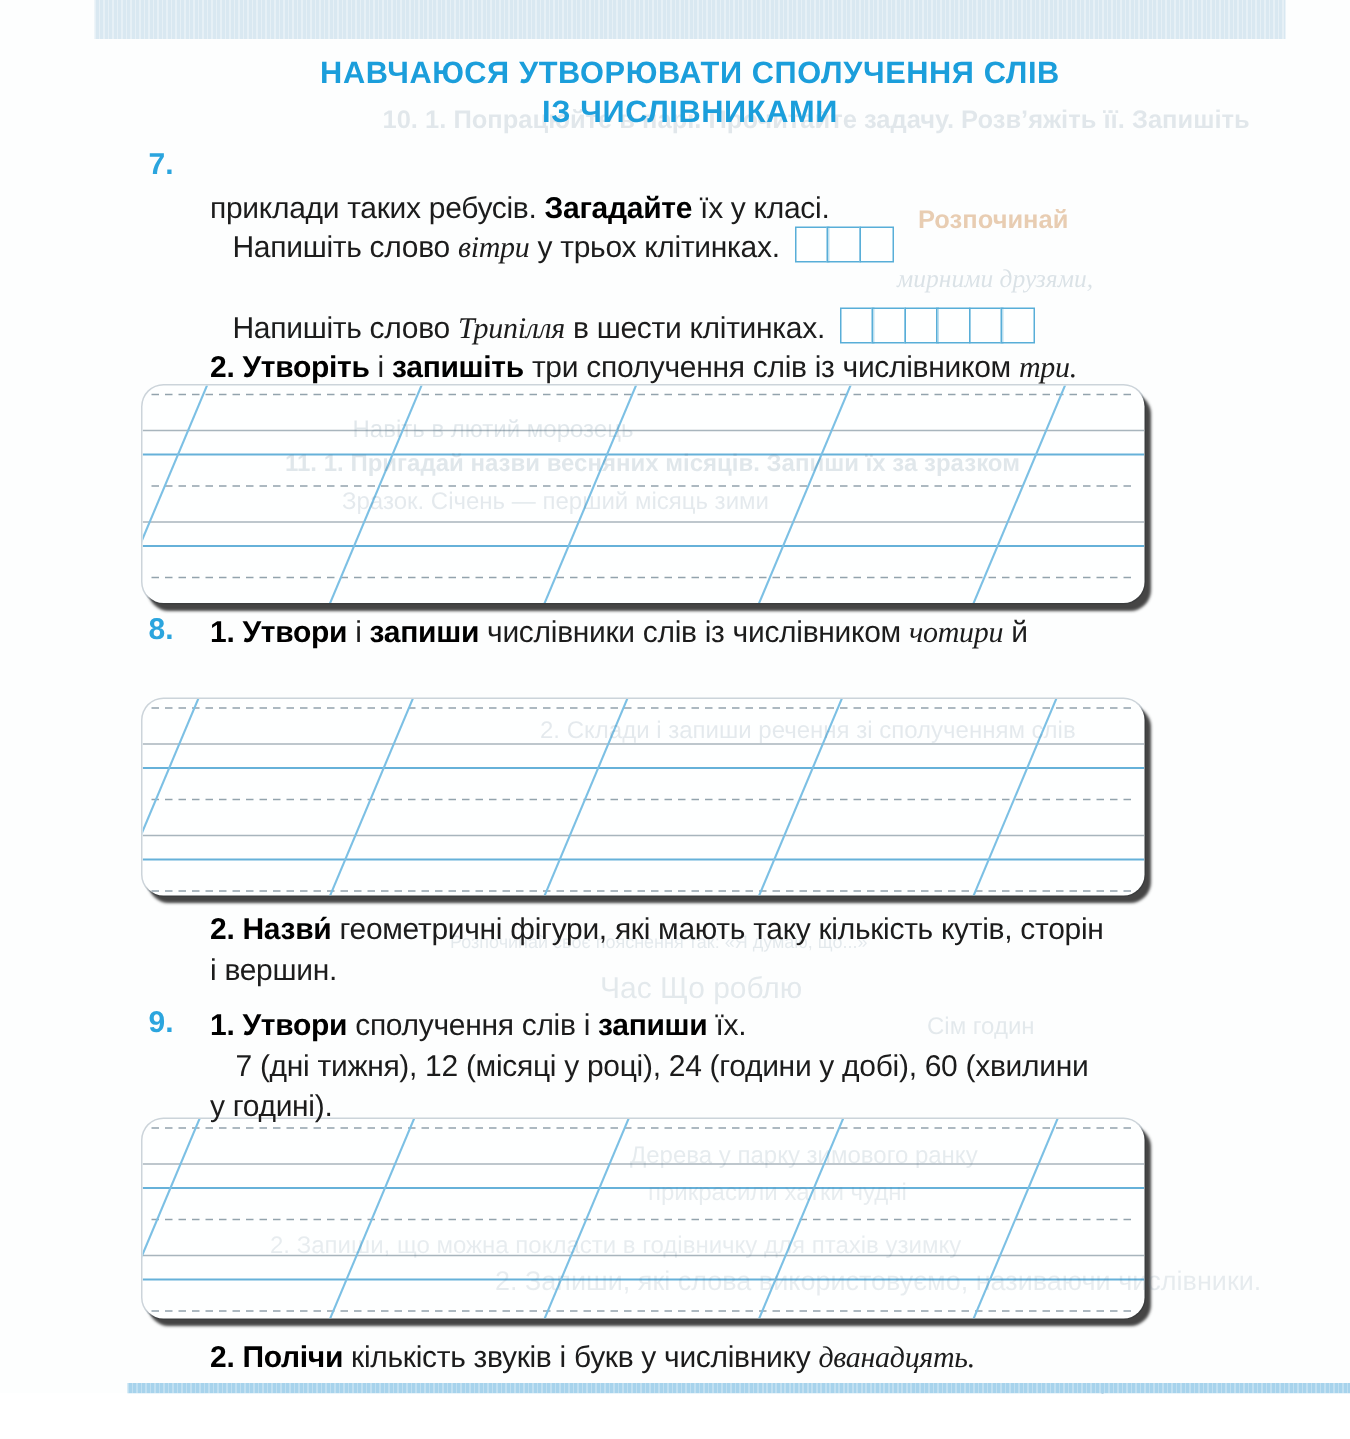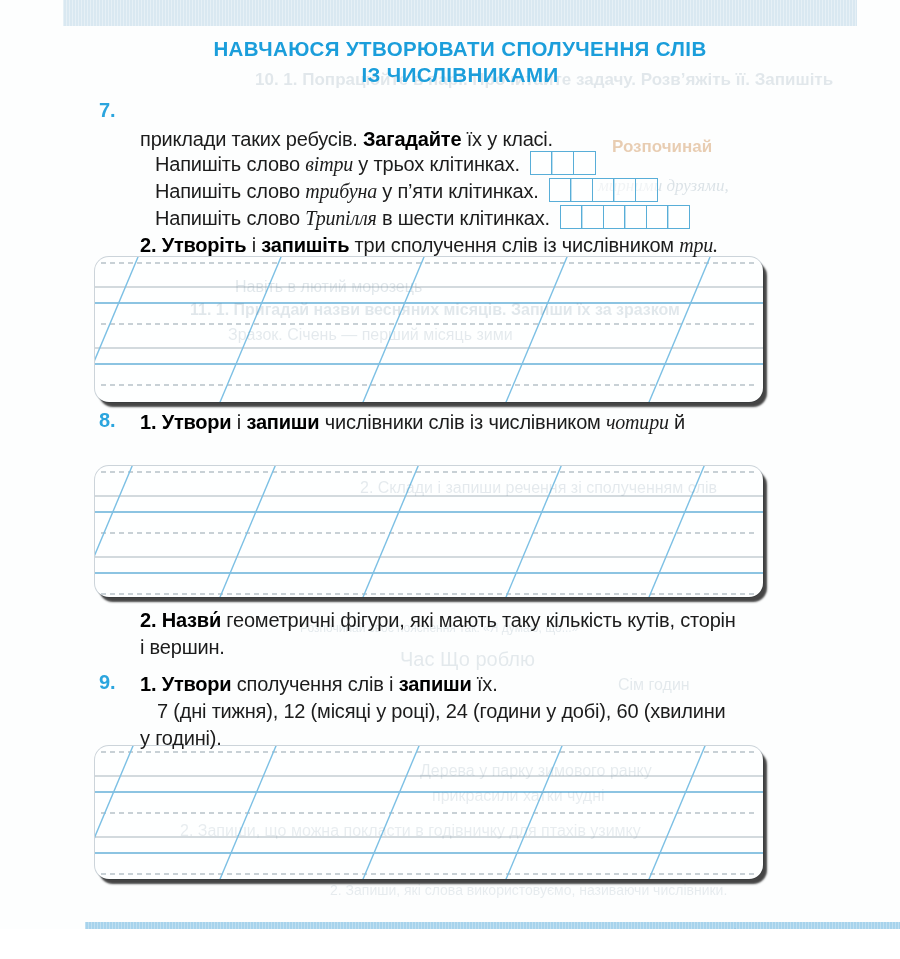--- a/index.html
+++ b/index.html
@@ -34,27 +34,20 @@
 
   <div class="title">
     <div>НАВЧАЮСЯ УТВОРЮВАТИ СПОЛУЧЕННЯ СЛІВ</div>
     <div>ІЗ ЧИСЛІВНИКАМИ</div>
   </div>
 
   <span class="exnum" style="left:99px;top:99px">7.</span>
   <div class="line" style="left:140px;top:126px"><span>приклади таких ребусів. </span><b>Загадайте</b><span> їх у класі.</span></div>
 
   <div class="line" style="left:155px;top:151px"><span>Напишіть слово </span><span class="it">вітри</span><span> у трьох клітинках.</span><span class="cells">
-        <span class="cell"></span>
-        <span class="cell"></span>
-        <span class="cell"></span>
-      </span></div>
-  <div class="line" style="left:155px;top:178px"><span>Напишіть слово </span><span class="it">трибуна</span><span> у п’яти клітинках.</span><span class="cells">
-        <span class="cell"></span>
-        <span class="cell"></span>
         <span class="cell"></span>
         <span class="cell"></span>
         <span class="cell"></span>
       </span></div>
   <div class="line" style="left:155px;top:205px"><span>Напишіть слово </span><span class="it">Трипілля</span><span> в шести клітинках.</span><span class="cells">
         <span class="cell"></span>
         <span class="cell"></span>
         <span class="cell"></span>
         <span class="cell"></span>
         <span class="cell"></span>
@@ -115,36 +108,37 @@
         <line x1="0" y1="107" x2="668" y2="107" stroke="#66b1d9" stroke-width="1.3"></line>
         <line x1="6" y1="128" x2="662" y2="128" stroke="#93a3ad" stroke-width="1" stroke-dasharray="5 4"></line>
         <line x1="-20" y1="138" x2="40.059999999999995" y2="-5" stroke="#7cc0e4" stroke-width="1.4"></line>
         <line x1="123" y1="138" x2="183.06" y2="-5" stroke="#7cc0e4" stroke-width="1.4"></line>
         <line x1="266" y1="138" x2="326.06" y2="-5" stroke="#7cc0e4" stroke-width="1.4"></line>
         <line x1="409" y1="138" x2="469.06" y2="-5" stroke="#7cc0e4" stroke-width="1.4"></line>
         <line x1="552" y1="138" x2="612.06" y2="-5" stroke="#7cc0e4" stroke-width="1.4"></line>
         <line x1="695" y1="138" x2="755.06" y2="-5" stroke="#7cc0e4" stroke-width="1.4"></line>
       </svg></div>
 
+  <div class="line" style="left:140px;top:892px"><b>2. Полічи</b><span> кількість звуків і букв у числівнику </span><span class="it">дванадцять.</span></div>
 
   <div>
       <div class="ghost gb" style="left: 255px; top: 70px; font-size: 17px; opacity: 0.16;">10. 1. Попрацюйте в парі. Прочитайте задачу. Розв’яжіть її. Запишіть</div>
       <div class="ghost gb" style="left: 612px; top: 137px; font-size: 17px; opacity: 0.38; color: rgb(200, 127, 58);">Розпочинай</div>
       <div class="ghost gi" style="left: 598px; top: 176px; font-size: 17px; opacity: 0.2;">мирними друзями,</div>
       <div class="ghost" style="left: 235px; top: 278px; font-size: 16px; opacity: 0.17;">Навіть в лютий морозець</div>
       <div class="ghost gb" style="left: 190px; top: 301px; font-size: 16px; opacity: 0.17;">11. 1. Пригадай назви весняних місяців. Запиши їх за зразком</div>
       <div class="ghost" style="left: 228px; top: 326px; font-size: 16px; opacity: 0.15;">Зразок. Січень — перший місяць зими</div>
       <div class="ghost" style="left: 360px; top: 479px; font-size: 16px; opacity: 0.15; text-align: center;">2. Склади і запиши речення зі сполученням слів</div>
       <div class="ghost" style="left: 300px; top: 621px; font-size: 12px; opacity: 0.15;">Розпочинай своє пояснення так: «Я думаю, що...»</div>
       <div class="ghost" style="left: 400px; top: 648px; font-size: 20px; opacity: 0.15;">Час          Що роблю</div>
       <div class="ghost" style="left: 618px; top: 676px; font-size: 16px; opacity: 0.15;">Сім годин</div>
       <div class="ghost" style="left: 420px; top: 762px; font-size: 16px; opacity: 0.14;">Дерева у парку зимового ранку</div>
       <div class="ghost" style="left: 432px; top: 787px; font-size: 16px; opacity: 0.13;">прикрасили хатки чудні</div>
       <div class="ghost" style="left: 180px; top: 822px; font-size: 16px; opacity: 0.13;">2. Запиши, що можна покласти в годівничку для птахів узимку</div>
-      <div class="ghost" style="left: 330px; top: 882px; font-size: 14px; opacity: 0.13;">2. Запиши, які слова використовуємо, називаючи числівники.</div>
+      <div class="ghost" style="left: 330px; top: 844px; font-size: 18px; opacity: 0.13;">2. Запиши, які слова використовуємо, називаючи числівники.</div>
     </div>
 
   <div class="strip-bottom"></div>
   <svg class="chev" width="30" height="44" viewBox="0 0 30 44">
     <polyline points="25,2 6,20 14,42" fill="none" stroke="#17649c" stroke-width="2.4" stroke-linecap="round" stroke-linejoin="round"></polyline>
   </svg>
   <div class="pagenum">3</div>
 
 </div>
 

